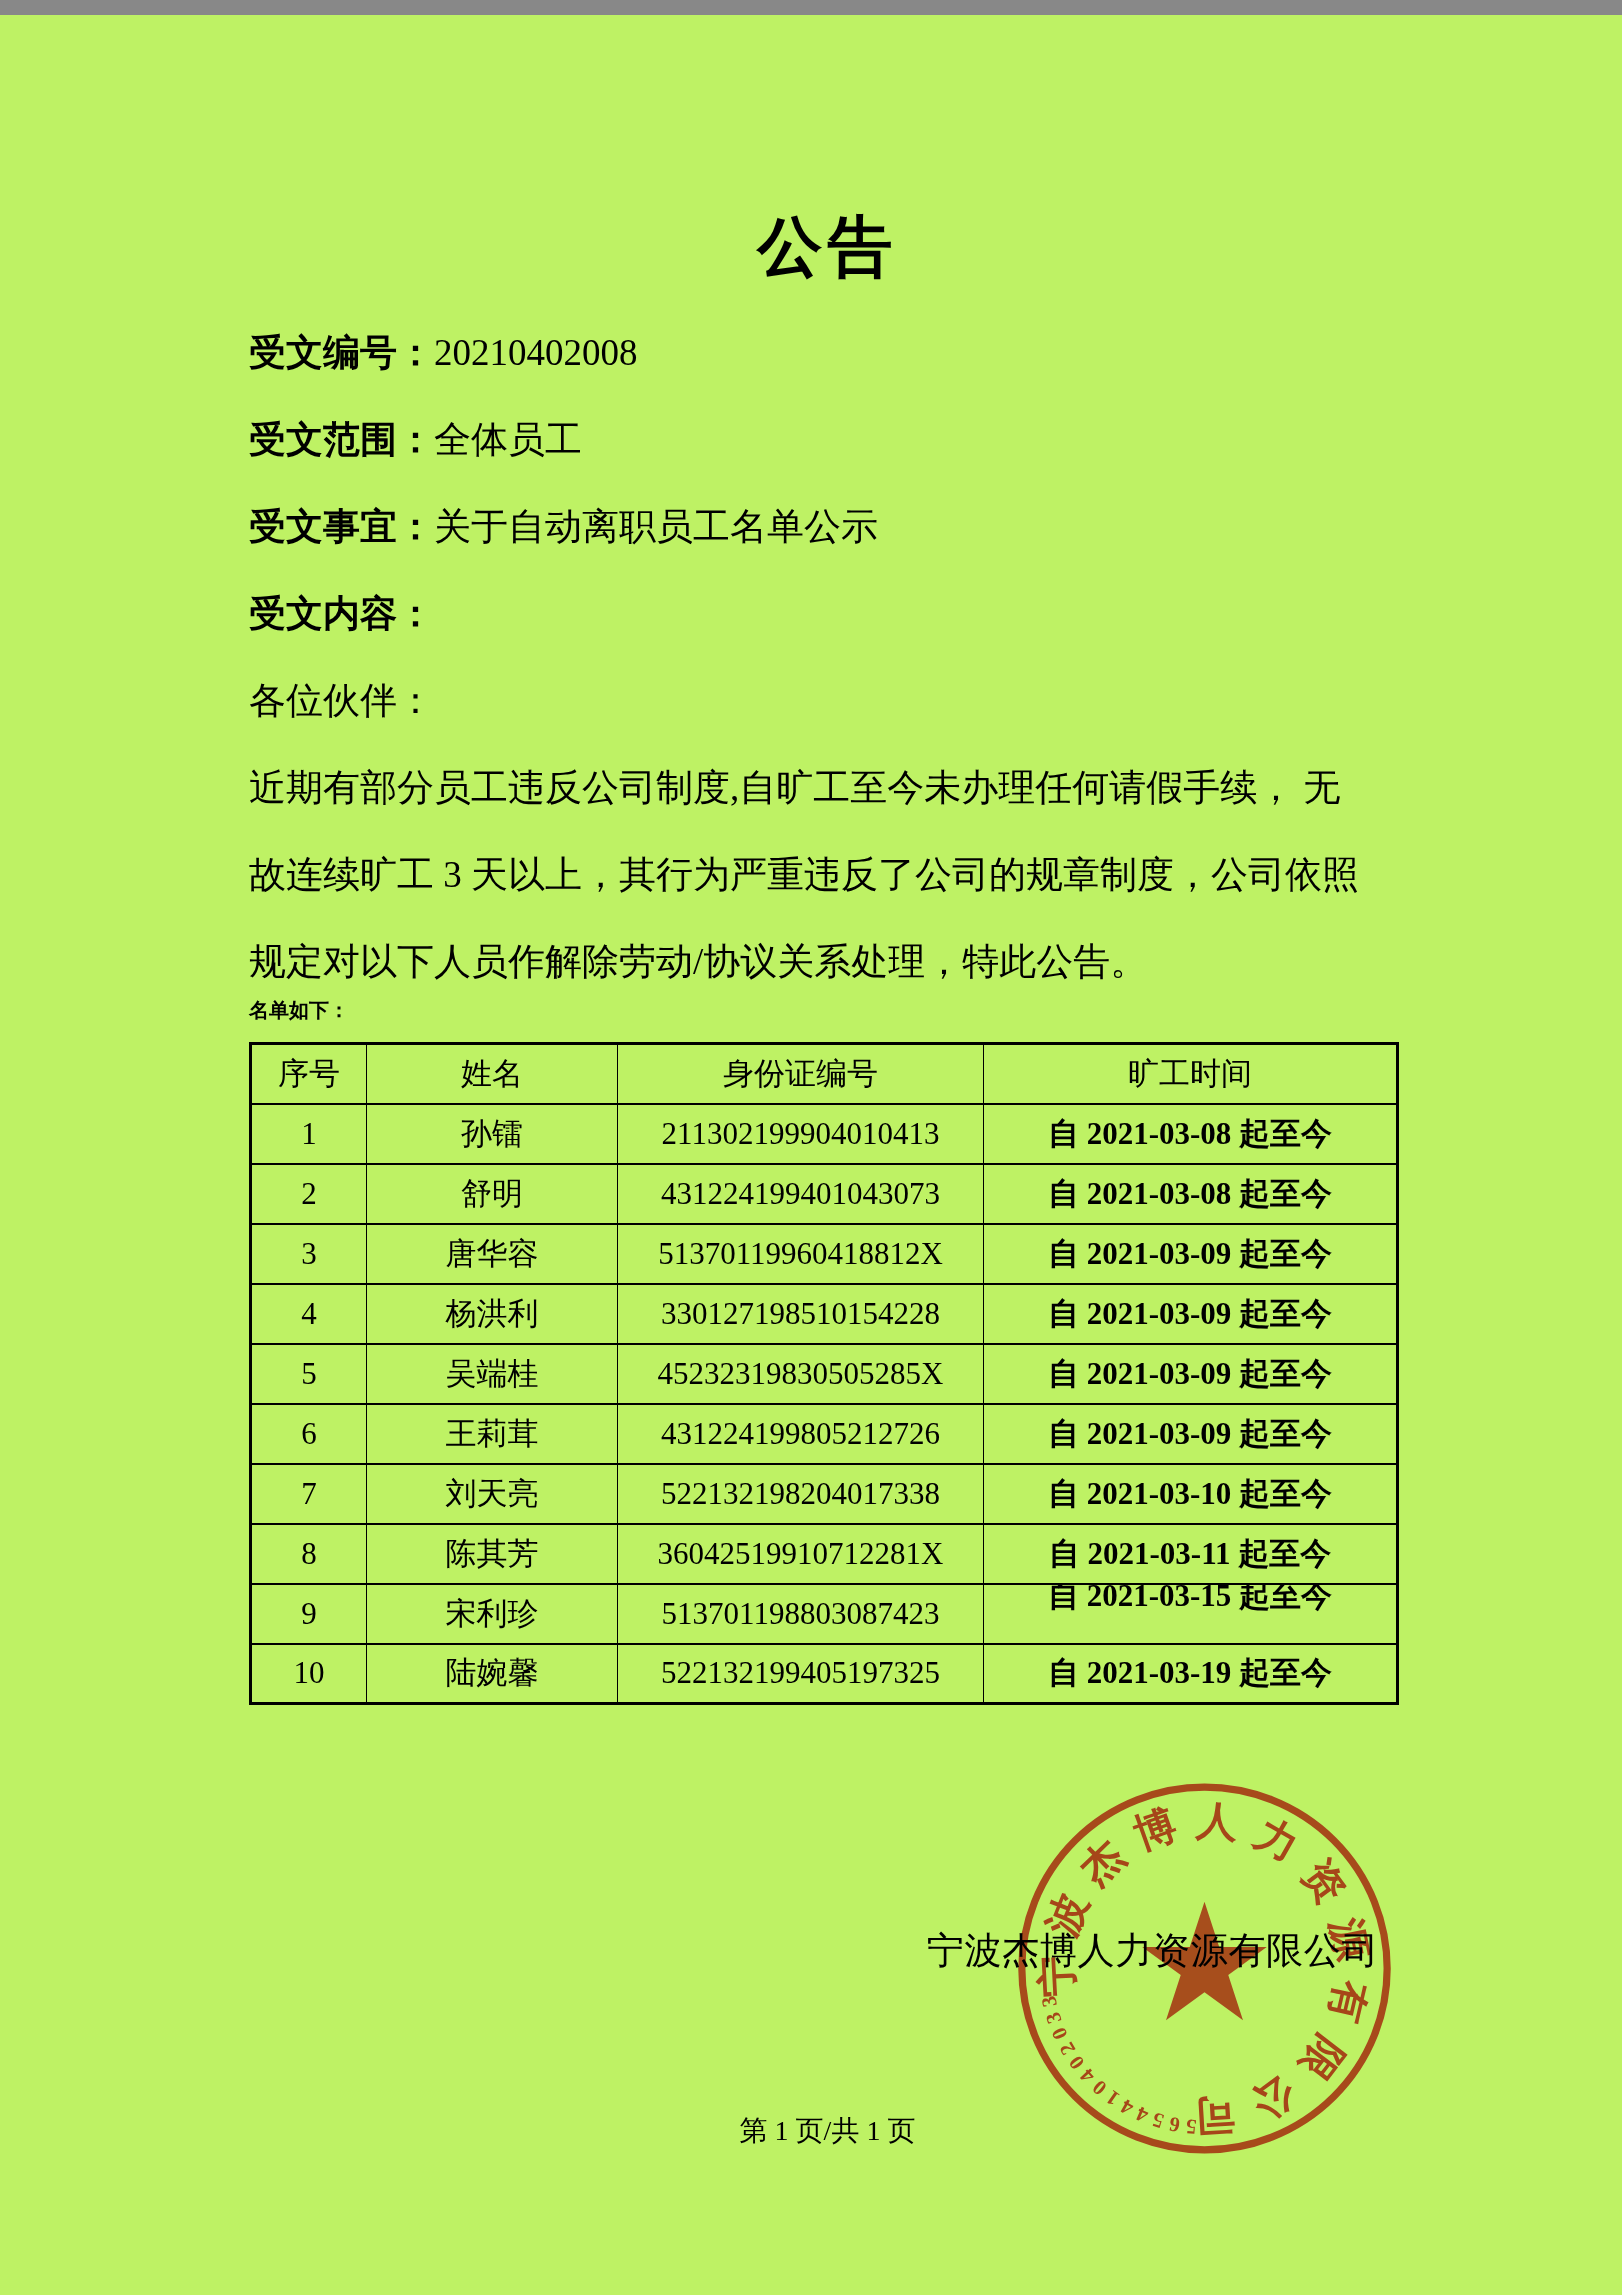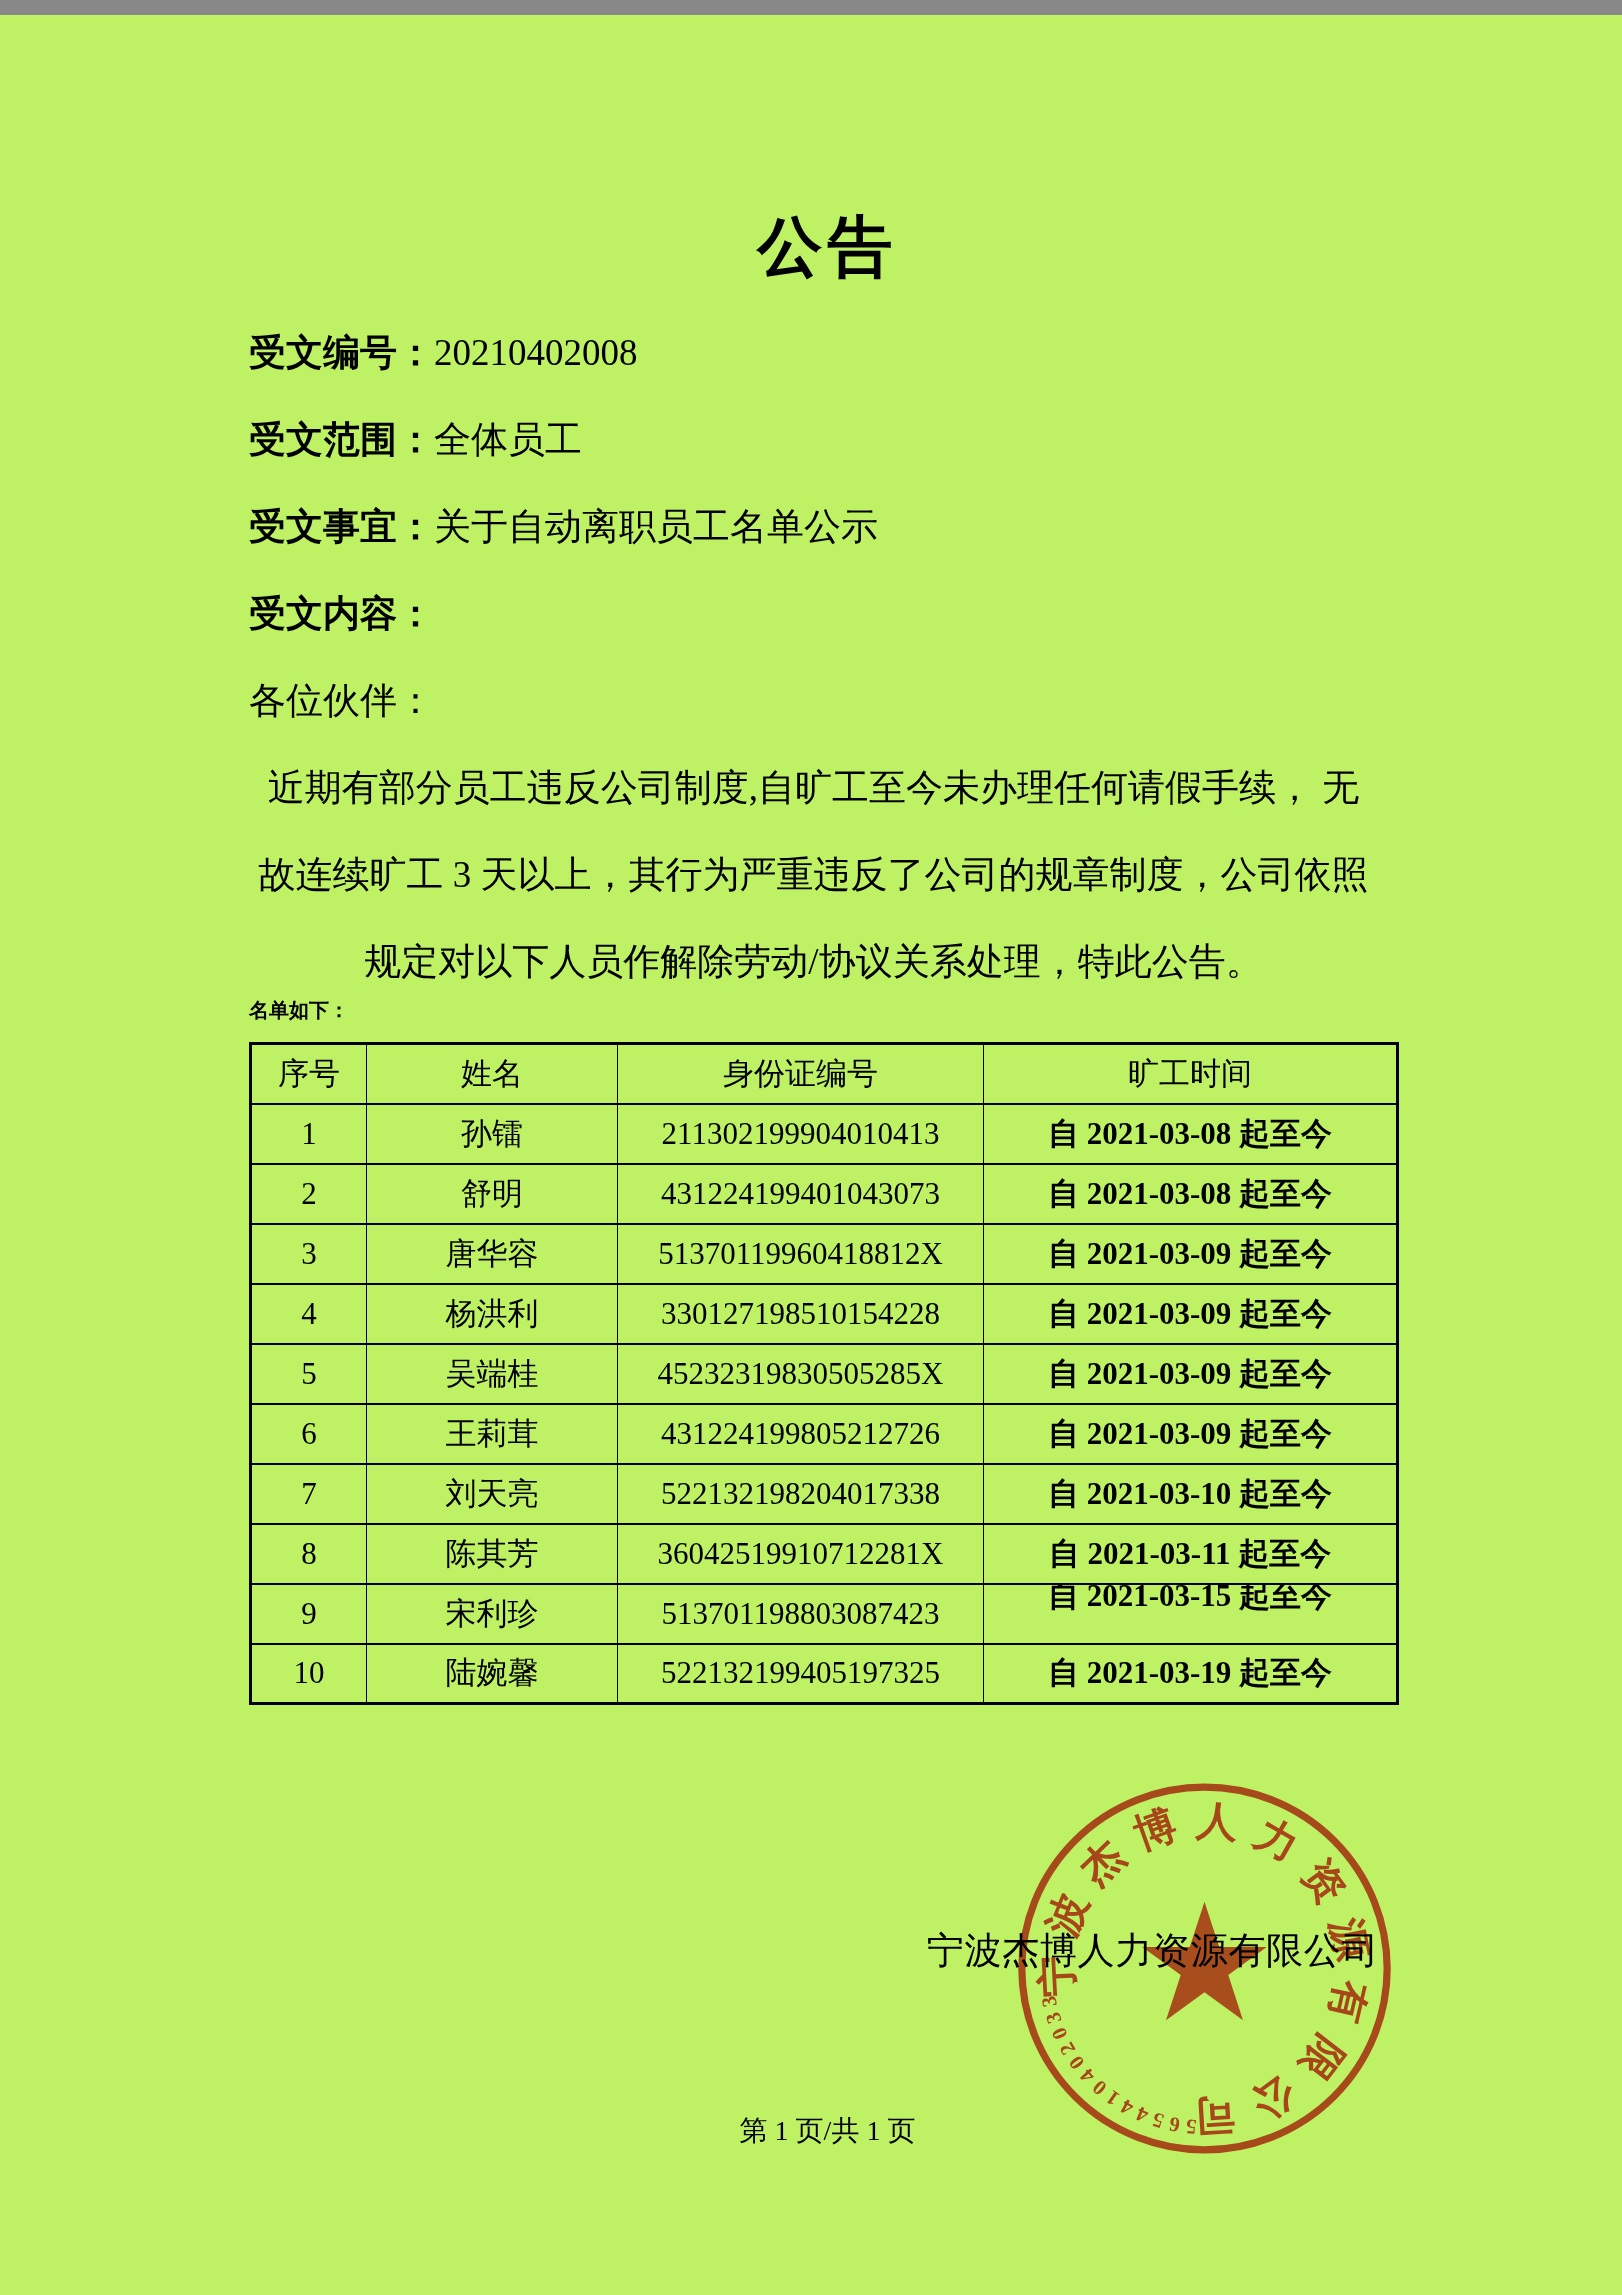--- a/index.html
+++ b/index.html
@@ -16,21 +16,21 @@
     position:absolute; left:249px; height:55px; line-height:55px;
     font-size:37px; white-space:pre;
   }
   .meta-label {
     font-family:Liberation Sans, sans-serif; font-weight:700;
   }
   .m1{top:310px;} .m2{top:397px;} .m3{top:484px;} .m4{top:571px;}
   .salutation{ position:absolute; left:249px; top:658px; height:55px; line-height:55px; font-size:37px;}
   .body-line{
     position:absolute; left:249px; width:1129px; height:55px; line-height:55px;
-    font-size:37px; white-space:pre;text-align:center;
+    font-size:37px; white-space:pre;
   }
   .b1{top:745px;} .b2{top:832px;} .b3{top:919px;font-family:Liberation Serif, serif;}
   .list-intro{
     position:absolute; left:249px; top:974px; height:42px; line-height:42px;
     font-size:20px; font-family:"Liberation Sans","DejaVu Sans",sans-serif; font-weight:700;
   }
   table.roster{
     position:absolute; left:249px; top:1027px; width:1147px;
     border-collapse:collapse; table-layout:fixed;
     border:3.3px solid #000;

